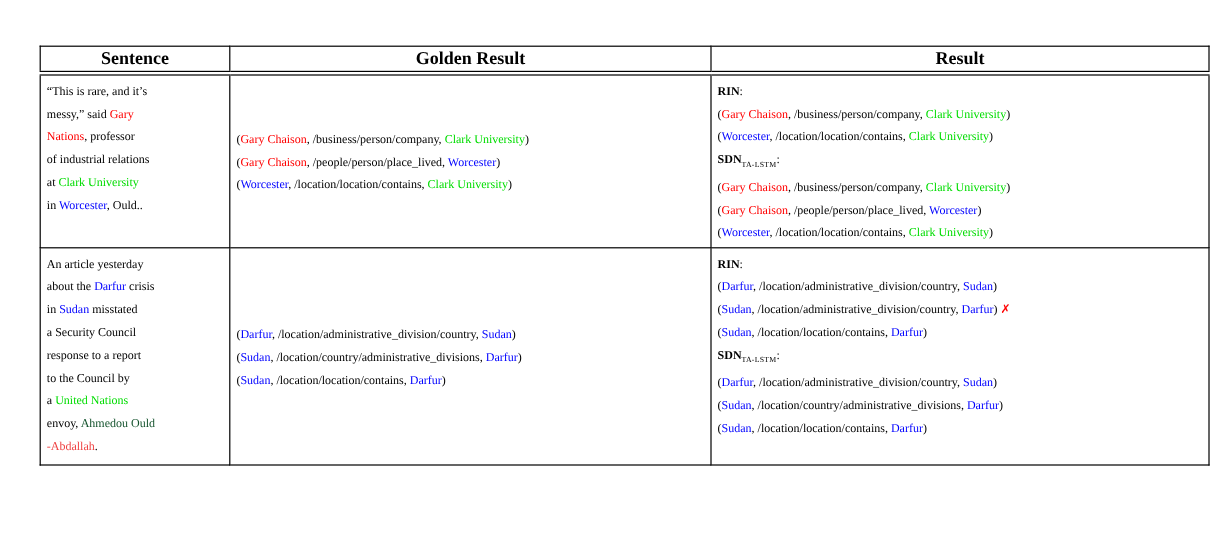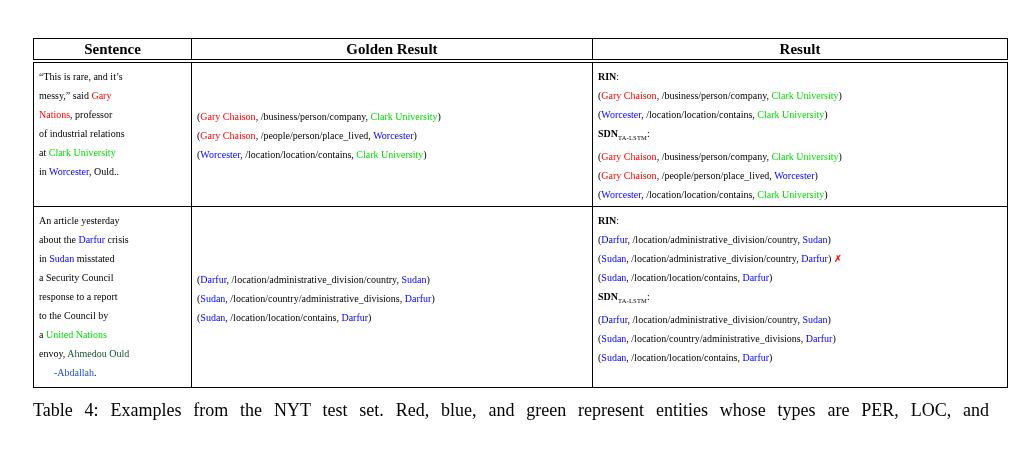--- a/index.html
+++ b/index.html
@@ -122,21 +122,21 @@
       <tr class="row2">
         <td class="cell sentence">
             <div class="line"><span>An article yesterday</span></div>
             <div class="line"><span>about the </span><span style="color: rgb(0, 0, 255);">Darfur</span><span> crisis</span></div>
             <div class="line"><span>in </span><span style="color: rgb(0, 0, 255);">Sudan</span><span> misstated</span></div>
             <div class="line"><span>a Security Council</span></div>
             <div class="line"><span>response to a report</span></div>
             <div class="line"><span>to the Council by</span></div>
             <div class="line"><span>a </span><span style="color: rgb(0, 221, 0);">United Nations</span></div>
             <div class="line"><span>envoy, </span><span style="color: #14532d;">Ahmedou Ould</span></div>
-            <div class="line"><span style="color: #1d4ed8; margin-left: 15px;">-Abdallah</span><span>.</span></div>
+            <div class="line"><span style="color: #ef4444;">-Abdallah</span><span>.</span></div>
           </td>
         <td class="cell golden">
             <div class="line"><span>(</span><span style="color: rgb(0, 0, 255);">Darfur</span><span>, /location/administrative_division/country, </span><span style="color: rgb(0, 0, 255);">Sudan</span><span>)</span></div>
             <div class="line"><span>(</span><span style="color: rgb(0, 0, 255);">Sudan</span><span>, /location/country/administrative_divisions, </span><span style="color: rgb(0, 0, 255);">Darfur</span><span>)</span></div>
             <div class="line"><span>(</span><span style="color: rgb(0, 0, 255);">Sudan</span><span>, /location/location/contains, </span><span style="color: rgb(0, 0, 255);">Darfur</span><span>)</span></div>
           </td>
         <td class="cell result">
             <div class="line"><span style="font-weight: bold;">RIN</span><span>:</span></div>
             <div class="line"><span>(</span><span style="color: rgb(0, 0, 255);">Darfur</span><span>, /location/administrative_division/country, </span><span style="color: rgb(0, 0, 255);">Sudan</span><span>)</span></div>
             <div class="line"><span>(</span><span style="color: rgb(0, 0, 255);">Sudan</span><span>, /location/administrative_division/country, </span><span style="color: rgb(0, 0, 255);">Darfur</span><span>) </span><span class="cross-icon" style="color: rgb(255, 0, 0);">✗</span></div>
@@ -144,16 +144,15 @@
             <div class="line"><span style="font-weight: bold;">SDN</span><sub>TA-LSTM</sub><span>:</span></div>
             <div class="line"><span>(</span><span style="color: rgb(0, 0, 255);">Darfur</span><span>, /location/administrative_division/country, </span><span style="color: rgb(0, 0, 255);">Sudan</span><span>)</span></div>
             <div class="line"><span>(</span><span style="color: rgb(0, 0, 255);">Sudan</span><span>, /location/country/administrative_divisions, </span><span style="color: rgb(0, 0, 255);">Darfur</span><span>)</span></div>
             <div class="line"><span>(</span><span style="color: rgb(0, 0, 255);">Sudan</span><span>, /location/location/contains, </span><span style="color: rgb(0, 0, 255);">Darfur</span><span>)</span></div>
           </td>
       </tr>
     </tbody>
   </table>
 
   <div class="caption">
-      <div class="line"><span>Table 4: Examples from the NYT test set. Red, blue, and green represent entities whose types are PER, LOC, and</span></div>
     </div>
 
 </div>
 
 </body></html>

